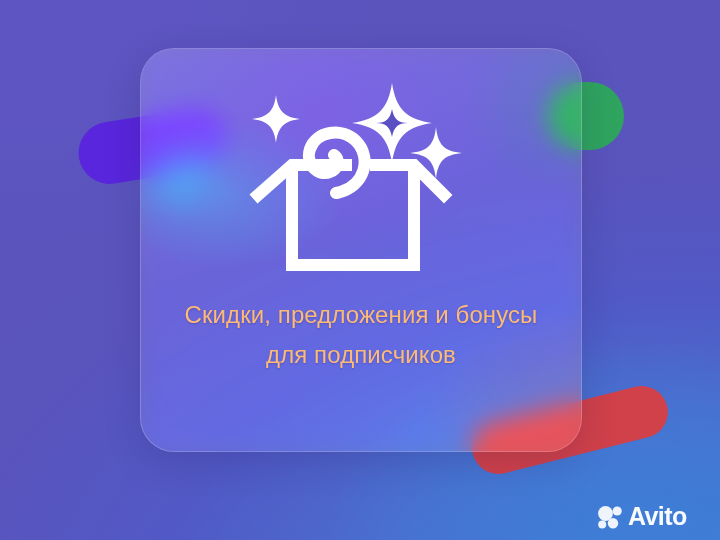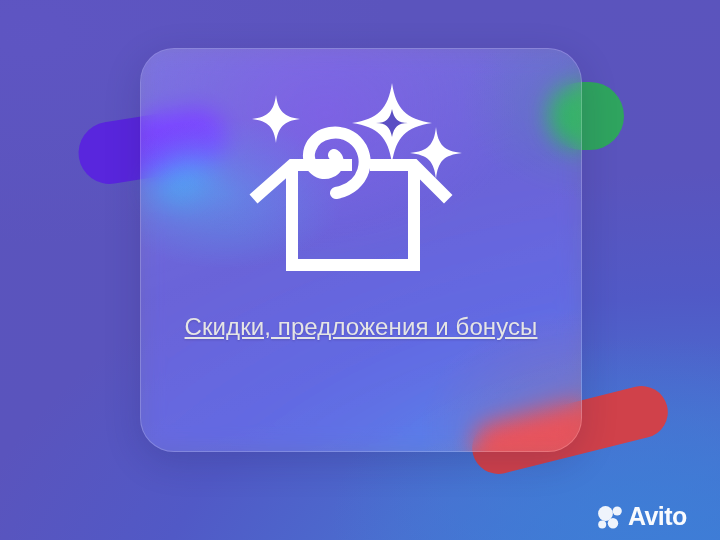--- a/index.html
+++ b/index.html
@@ -110,29 +110,28 @@
     width: 230px;
     height: 222px;
     z-index: 2;
   }
   .gift-icon svg { display: block; width: 100%; height: 100%; }
 
   
   .headline {
     position: relative;
     z-index: 2;
-    margin-top: 20px;
+    margin-top: 8px;
     width: 420px;
     text-align: center;
-    color: #e5e5e5;
+    color: #fdba74;
     font-size: 24px;
     line-height: 40px;
     letter-spacing: .1px;
     text-shadow: 0 1px 2px rgba(40,25,90,.25);
-    text-decoration: underline;
   }
   .headline .line { display: block; white-space: nowrap; }
 
   
   .avito-logo {
     position: absolute;
     right: 22px;
     bottom: 10px;
     display: flex;
     align-items: center;
@@ -173,20 +172,21 @@
         <path d="M146 44 C 148 54, 152 58, 162 58 C 152 58, 148 62, 146 72 C 144 62, 140 58, 130 58 C 140 58, 144 54, 146 44 Z" fill="#5b4fc4"></path>
 
         <path d="M190 62 C 192 80, 198 86, 216 88 C 198 90, 192 96, 190 114 C 188 96, 182 90, 164 88 C 182 86, 188 80, 190 62 Z" fill="#ffffff"></path>
 
         <path d="M30 30 C 32 46, 38 52, 54 54 C 38 56, 32 62, 30 78 C 28 62, 22 56, 6 54 C 22 52, 28 46, 30 30 Z" fill="#ffffff"></path>
       </svg>
     </div>
 
     <div class="headline">
       <span class="line">Скидки, предложения и бонусы</span>
+      <span class="line">для подписчиков</span>
     </div>
   </div>
 
   <div class="avito-logo">
     <svg width="26" height="24" viewBox="0 0 26 24" xmlns="http://www.w3.org/2000/svg">
       <circle cx="8.5" cy="8.5" r="7.4" fill="#ffffff" opacity="0.95"></circle>
       <circle cx="20.2" cy="6.0" r="4.6" fill="#ffffff" opacity="0.95"></circle>
       <circle cx="5.2" cy="19.4" r="4.0" fill="#ffffff" opacity="0.95"></circle>
       <circle cx="16.0" cy="18.2" r="5.2" fill="#ffffff" opacity="0.95"></circle>
     </svg>

